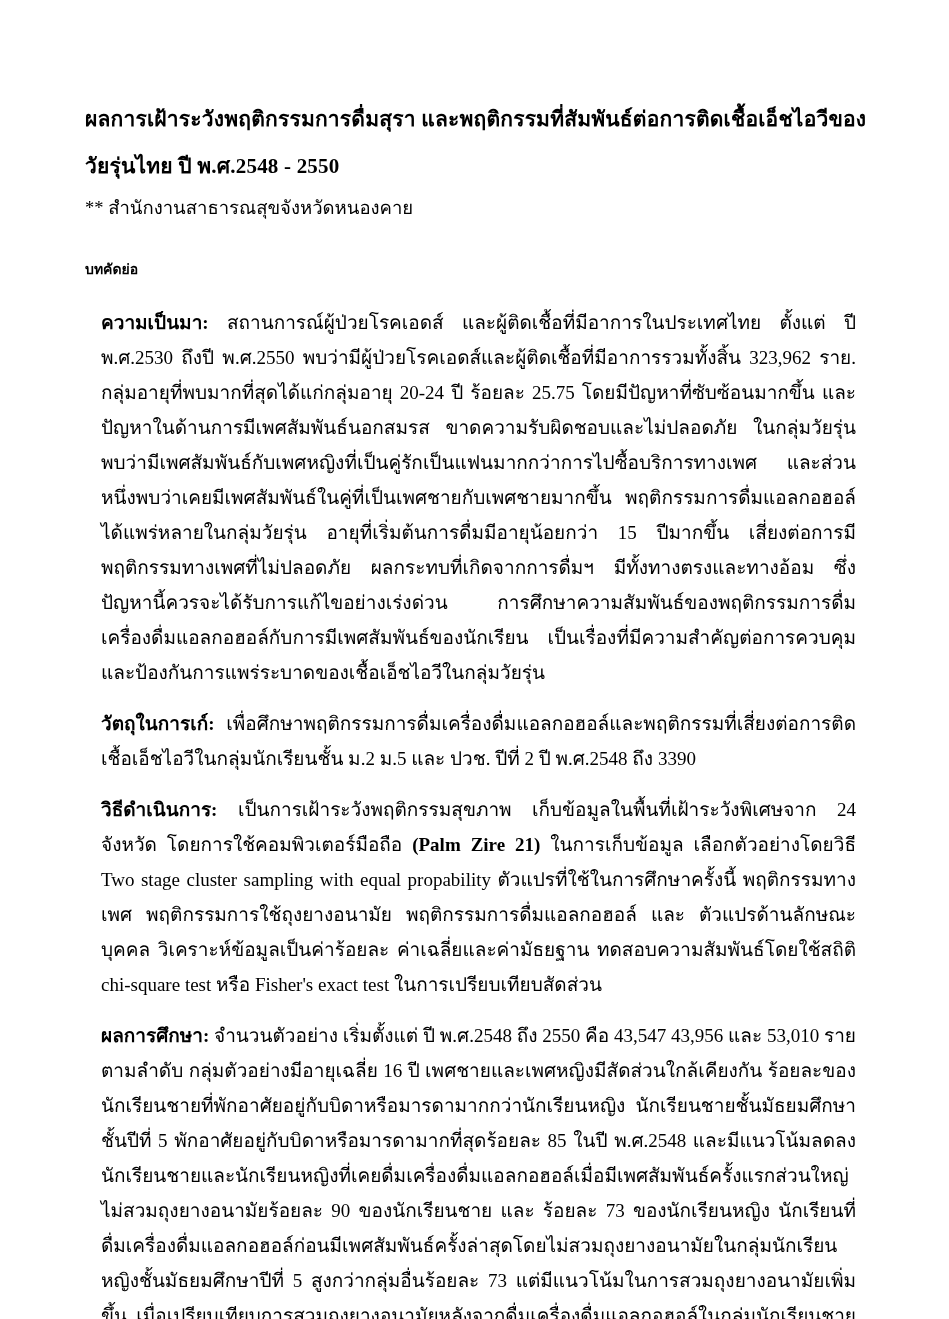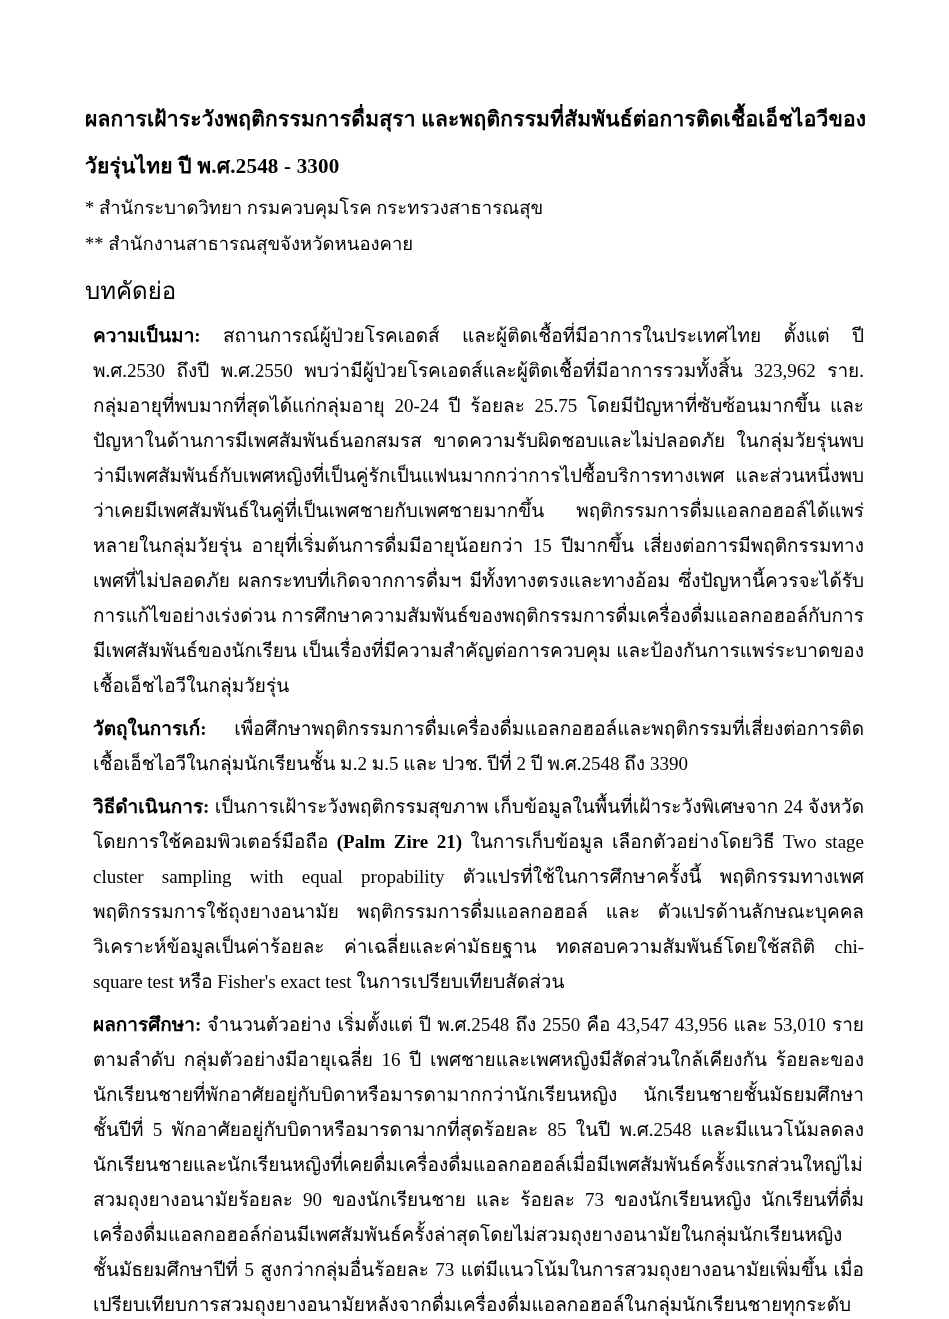--- a/index.html
+++ b/index.html
@@ -37,51 +37,50 @@
   }
   .authors-line sup {
     font-size: 13px;
     line-height: 0;
   }
   .affiliation-line {
     font-size: 18.5px;
     line-height: 36px;
   }
   .abstract-heading {
-    margin-top: 10px;
-    font-size: 24px;
-    font-weight: normal;
+    margin-top: 25px;
+    font-size: 14px;
+    font-weight: bold;
     line-height: 38px;
   }
   .abstract-body {
     margin-top: 2px;
   }
   .para {
-    margin: 8px;
+    margin: 16px;
     font-size: 19px;
     line-height: 35px;
     text-align: justify;
     text-justify: inter-word;
   }
   .para .lead {
     font-weight: bold;
   }
   .para .bold-inline {
     font-weight: bold;
   }
 </style>
 </head>
 <body>
 
 <div class="page">
 
-  <h1 class="paper-title">ผลการเฝ้าระวังพฤติกรรมการดื่มสุรา และพฤติกรรมที่สัมพันธ์ต่อการติดเชื้อเอ็ชไอวีของวัยรุ่นไทย ปี พ.ศ.2548 - 3300</h1>
+  <h1 class="paper-title">ผลการเฝ้าระวังพฤติกรรมการดื่มสุรา และพฤติกรรมที่สัมพันธ์ต่อการติดเชื้อเอ็ชไอวีของวัยรุ่นไทย ปี พ.ศ.2548 - 2550</h1>
 
 
-  <div class="affiliation-line">* สำนักระบาดวิทยา กรมควบคุมโรค กระทรวงสาธารณสุข</div>
   <div class="affiliation-line">** สำนักงานสาธารณสุขจังหวัดหนองคาย</div>
 
   <div class="abstract-heading">บทคัดย่อ</div>
 
   <div class="abstract-body">
 
     <p class="para">
       <span class="lead">ความเป็นมา:</span><span> สถานการณ์ผู้ป่วยโรคเอดส์ และผู้ติดเชื้อที่มีอาการในประเทศไทย ตั้งแต่ ปี พ.ศ.2530 ถึงปี พ.ศ.2550 พบว่ามีผู้ป่วยโรคเอดส์และผู้ติดเชื้อที่มีอาการรวมทั้งสิ้น 323,962 ราย. กลุ่มอายุที่พบมากที่สุดได้แก่กลุ่มอายุ 20-24 ปี ร้อยละ 25.75 โดยมีปัญหาที่ซับซ้อนมากขึ้น และปัญหาในด้านการมีเพศสัมพันธ์นอกสมรส ขาดความรับผิดชอบและไม่ปลอดภัย ในกลุ่มวัยรุ่นพบว่ามีเพศสัมพันธ์กับเพศหญิงที่เป็นคู่รักเป็นแฟนมากกว่าการไปซื้อบริการทางเพศ และส่วนหนึ่งพบว่าเคยมีเพศสัมพันธ์ในคู่ที่เป็นเพศชายกับเพศชายมากขึ้น พฤติกรรมการดื่มแอลกอฮอล์ได้แพร่หลายในกลุ่มวัยรุ่น อายุที่เริ่มต้นการดื่มมีอายุน้อยกว่า 15 ปีมากขึ้น เสี่ยงต่อการมีพฤติกรรมทางเพศที่ไม่ปลอดภัย ผลกระทบที่เกิดจากการดื่มฯ มีทั้งทางตรงและทางอ้อม ซึ่งปัญหานี้ควรจะได้รับการแก้ไขอย่างเร่งด่วน การศึกษาความสัมพันธ์ของพฤติกรรมการดื่มเครื่องดื่มแอลกอฮอล์กับการมีเพศสัมพันธ์ของนักเรียน เป็นเรื่องที่มีความสำคัญต่อการควบคุม และป้องกันการแพร่ระบาดของเชื้อเอ็ชไอวีในกลุ่มวัยรุ่น</span>
     </p>
 

